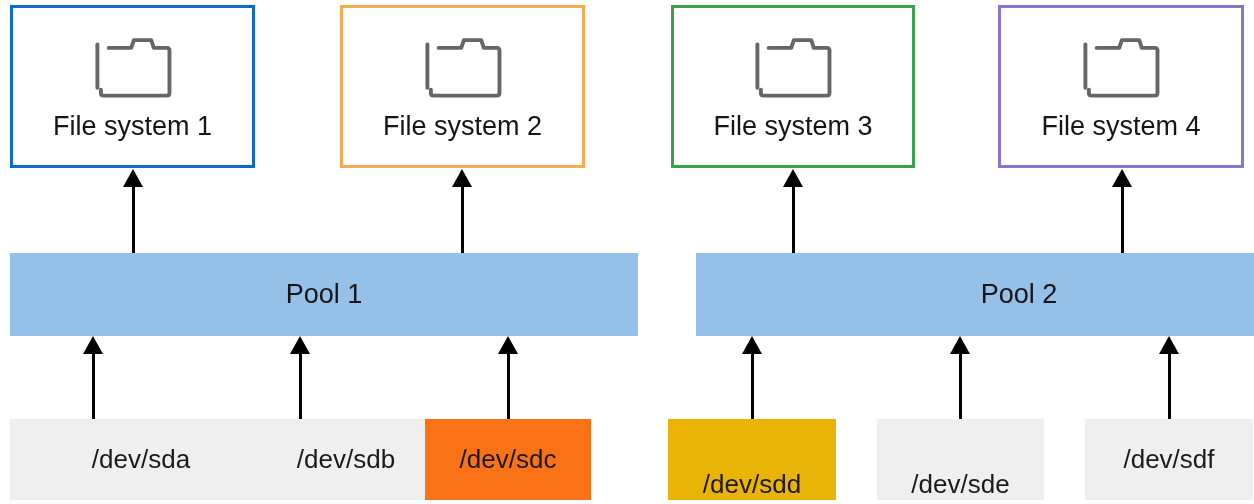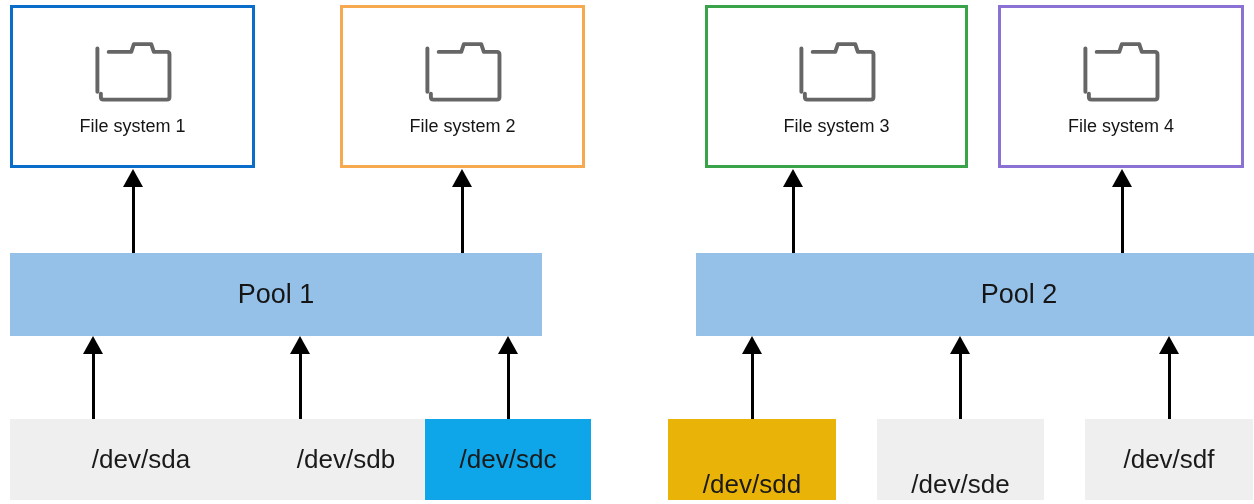--- a/index.html
+++ b/index.html
@@ -22,25 +22,25 @@
     border: 3px solid #888;
     background: #ffffff;
     display: flex;
     flex-direction: column;
     align-items: center;
     justify-content: center;
     gap: 13px;
   }
   .fs1 { left: 10px;  width: 245px; }
   .fs2 { left: 340px; width: 245px; }
-  .fs3 { left: 705px; width: 263px; }
+  .fs3 { left: 671px; width: 244px; }
   .fs4 { left: 998px; width: 246px; }
 
   .fs-label {
-    font-size: 18px;
+    font-size: 27px;
     color: #151515;
     white-space: nowrap;
     line-height: 1;
   }
 
   .folder-icon {
     width: 84px;
     height: 66px;
     fill: none;
     stroke-width: 4.5;
@@ -52,21 +52,21 @@
   .pool {
     position: absolute;
     top: 253px;
     height: 83px;
     display: flex;
     align-items: center;
     justify-content: center;
     font-size: 27px;
     color: #151515;
   }
-  .pool1 { left: 10px;  width: 532px; }
+  .pool1 { left: 10px;  width: 628px; }
   .pool2 { left: 696px; width: 646px; text-align: center; }
 
   
   .device {
     position: absolute;
     top: 419px;
     height: 81px;
     display: flex;
     align-items: center;
     justify-content: center;
@@ -159,21 +159,21 @@
   <div class="pool pool2" style="background-color: rgb(149, 193, 233);">
     <span>Pool 2</span>
   </div>
 
   <div class="device d1" style="background-color: rgb(239, 239, 239); padding-left: 48px;">
     <span>/dev/sda</span>
   </div>
   <div class="device d2" style="background-color: rgb(239, 239, 239); padding-left: 46px;">
     <span>/dev/sdb</span>
   </div>
-  <div class="device d3" style="background-color: #0ea5e9;">
+  <div class="device d3" style="background-color: #f97316;">
     <span>/dev/sdc</span>
   </div>
   <div class="device d4" style="background-color: #eab308; align-items: flex-end;">
     <span>/dev/sdd</span>
   </div>
   <div class="device d5" style="background-color: rgb(239, 239, 239); align-items: flex-end;">
     <span>/dev/sde</span>
   </div>
   <div class="device d6" style="background-color: rgb(239, 239, 239);">
     <span>/dev/sdf</span>

